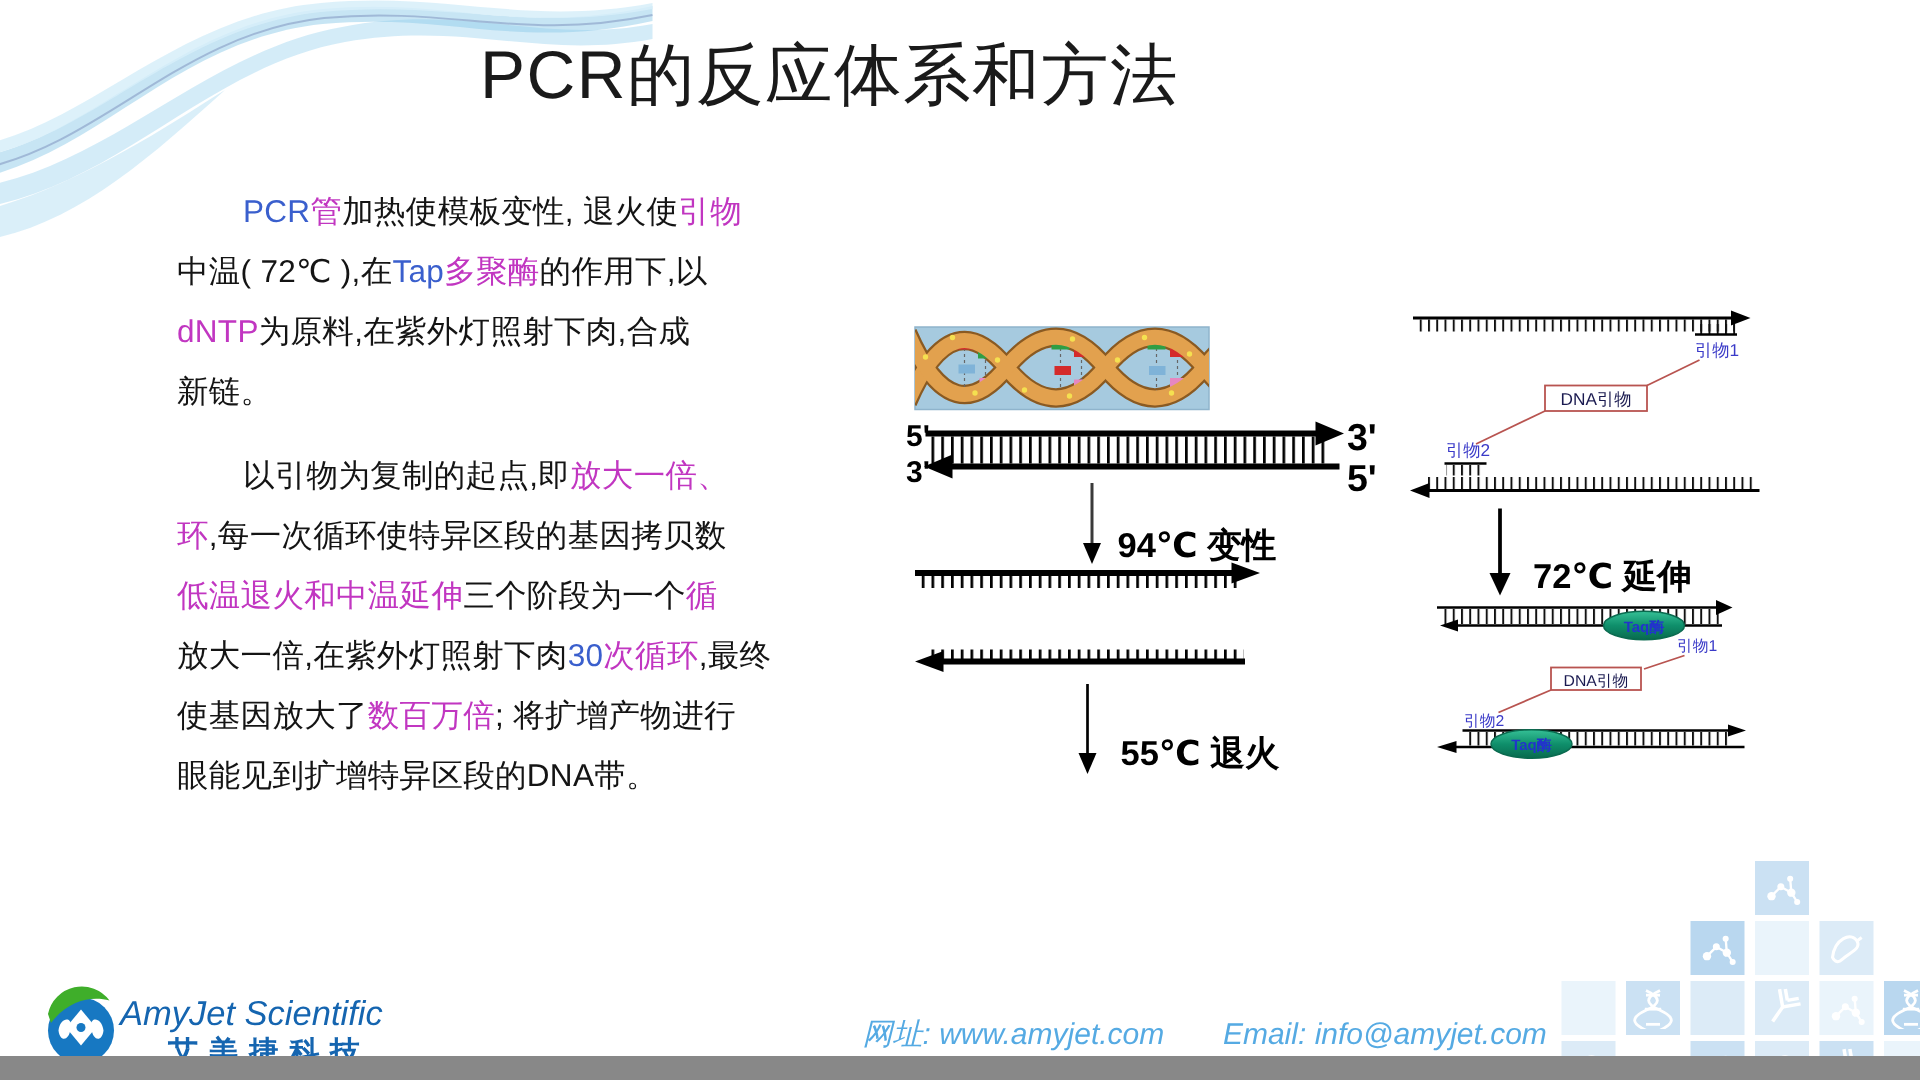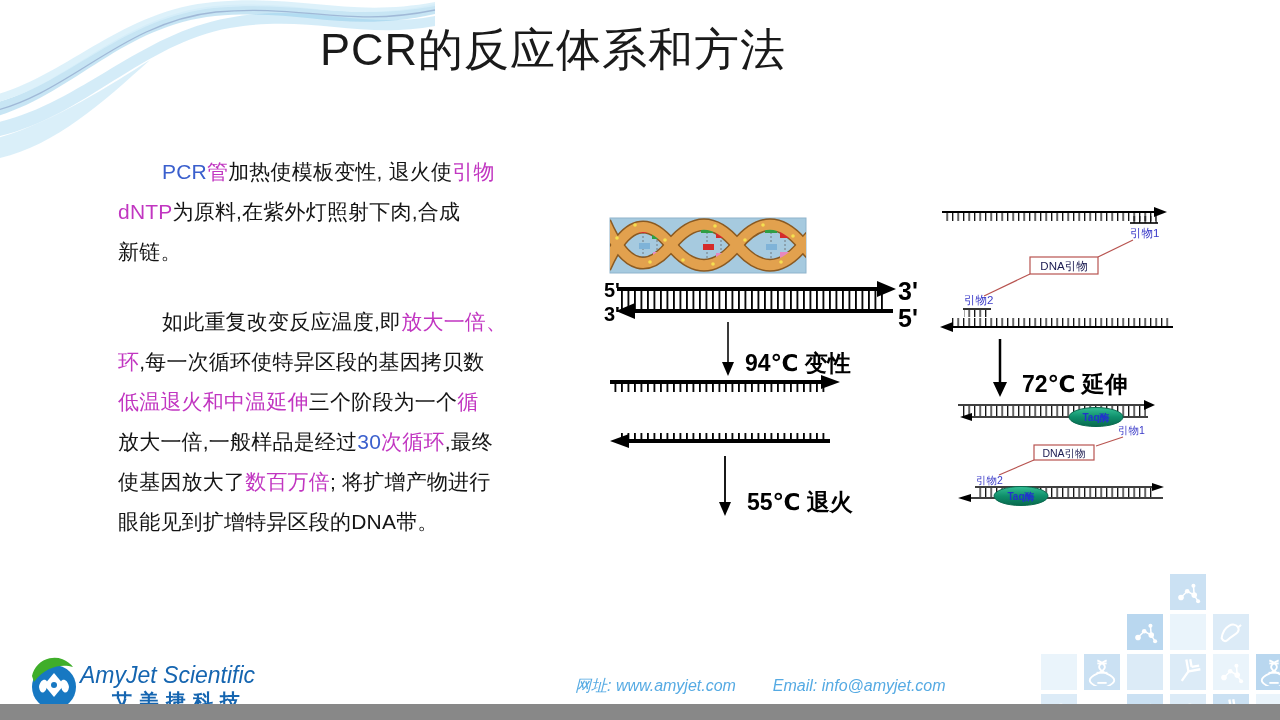--- a/index.html
+++ b/index.html
@@ -3,27 +3,27 @@
 <meta charset="utf-8">
 <style>
   html,body{margin:0;padding:0;background:#888;}
   .slide{position:relative;width:1280px;height:704px;background:#ffffff;overflow:hidden;
          font-family:"Liberation Sans","DejaVu Sans",sans-serif;}
   .wave{position:absolute;left:0;top:0;pointer-events:none;}
   .title{position:absolute;left:320px;top:20px;font-size:45px;color:#1a1a1a;letter-spacing:1px;white-space:nowrap;}
   .text-block{position:absolute;left:118px;top:122px;width:410px;}
   .para+.para{margin-top:16px;}
   .tline{height:40px;line-height:40px;font-size:21px;letter-spacing:.2px;white-space:nowrap;}
-  .tline.indent{padding-left:44px;margin-top:30px;}
+  .tline.indent{padding-left:44px;}
   .c-black{color:#141414;}
   .c-magenta{color:#C136C1;}
   .c-blue{color:#3A5FCD;}
   .diagram{position:absolute;}
   .mosaic-tile{position:absolute;width:36px;height:36px;display:flex;align-items:center;justify-content:center;}
-  .footer-links{position:absolute;left:575px;top:676px;font-size:16px;font-style:italic;color:#55AAE3;white-space:nowrap;}
+  .footer-links{position:absolute;left:575px;top:676px;font-size:20px;font-style:italic;color:#55AAE3;white-space:nowrap;}
   .footer-links .gap{display:inline-block;width:28px;}
   .logo-en{position:absolute;left:80px;top:662px;font-size:23px;font-weight:normal;font-style:italic;color:#1565B0;white-space:nowrap;}
   .logo-cn{position:absolute;left:112px;top:688px;font-size:20px;font-weight:bold;color:#1565B0;letter-spacing:7px;white-space:nowrap;}
   svg text{font-family:"Liberation Sans","DejaVu Sans",sans-serif;}
 </style>
 </head>
 <body>
 
 <div class="slide">
 
@@ -33,28 +33,29 @@
     <path d="M-10,118 C70,98 120,26 215,16 C300,8 345,34 435,14 L435,4 C345,24 300,-2 215,6 C120,15 65,88 -10,104 Z" fill="#8FCBEA" opacity="0.5"></path>
     <path d="M-10,104 C65,88 120,18 214,8 C300,0 350,22 435,6 L435,2 C350,18 300,-6 214,2 C120,10 62,80 -10,96 Z" fill="#D7EEF9" opacity="0.85"></path>
     <path d="M-10,112 C70,94 122,22 216,12 C302,4 348,28 435,10" stroke="#93A9CE" stroke-width="1.3" fill="none" opacity="0.75"></path>
   </svg>
 
   <div class="title">PCR的反应体系和方法</div>
 
   <div class="text-block">
       <div class="para">
         <div class="tline indent"><span class="c-blue">PCR</span><span class="c-magenta">管</span><span class="c-black">加热使模板变性, 退火使</span><span class="c-magenta">引物</span></div>
+        <div class="tline"><span class="c-black">中温( 72℃ ),在</span><span class="c-blue">Tap</span><span class="c-magenta">多聚酶</span><span class="c-black">的作用下,以</span></div>
         <div class="tline"><span class="c-magenta">dNTP</span><span class="c-black">为原料,在紫外灯照射下肉,合成</span></div>
         <div class="tline"><span class="c-black">新链。</span></div>
       </div>
       <div class="para">
-        <div class="tline indent"><span class="c-black">如此重复改变反应温度,即</span><span class="c-magenta">放大一倍、</span></div>
+        <div class="tline indent"><span class="c-black">以引物为复制的起点,即</span><span class="c-magenta">放大一倍、</span></div>
         <div class="tline"><span class="c-magenta">环</span><span class="c-black">,每一次循环使特异区段的基因拷贝数</span></div>
         <div class="tline"><span class="c-magenta">低温退火和中温延伸</span><span class="c-black">三个阶段为一个</span><span class="c-magenta">循</span></div>
-        <div class="tline"><span class="c-black">放大一倍,一般样品是经过</span><span class="c-blue">30</span><span class="c-magenta">次循环</span><span class="c-black">,最终</span></div>
+        <div class="tline"><span class="c-black">放大一倍,在紫外灯照射下肉</span><span class="c-blue">30</span><span class="c-magenta">次循环</span><span class="c-black">,最终</span></div>
         <div class="tline"><span class="c-black">使基因放大了</span><span class="c-magenta">数百万倍</span><span class="c-black">; 将扩增产物进行</span></div>
         <div class="tline"><span class="c-black">眼能见到扩增特异区段的</span><span class="c-black">DNA带。</span></div>
       </div>
     </div>
 
   <svg class="diagram" style="left:595px;top:198px;" width="335" height="340" viewBox="0 0 335 340">
     <defs>
       <pattern id="rungP" width="6.5" height="20" patternUnits="userSpaceOnUse">
           <rect width="1.8" height="20" fill="#000"></rect>
         </pattern>

